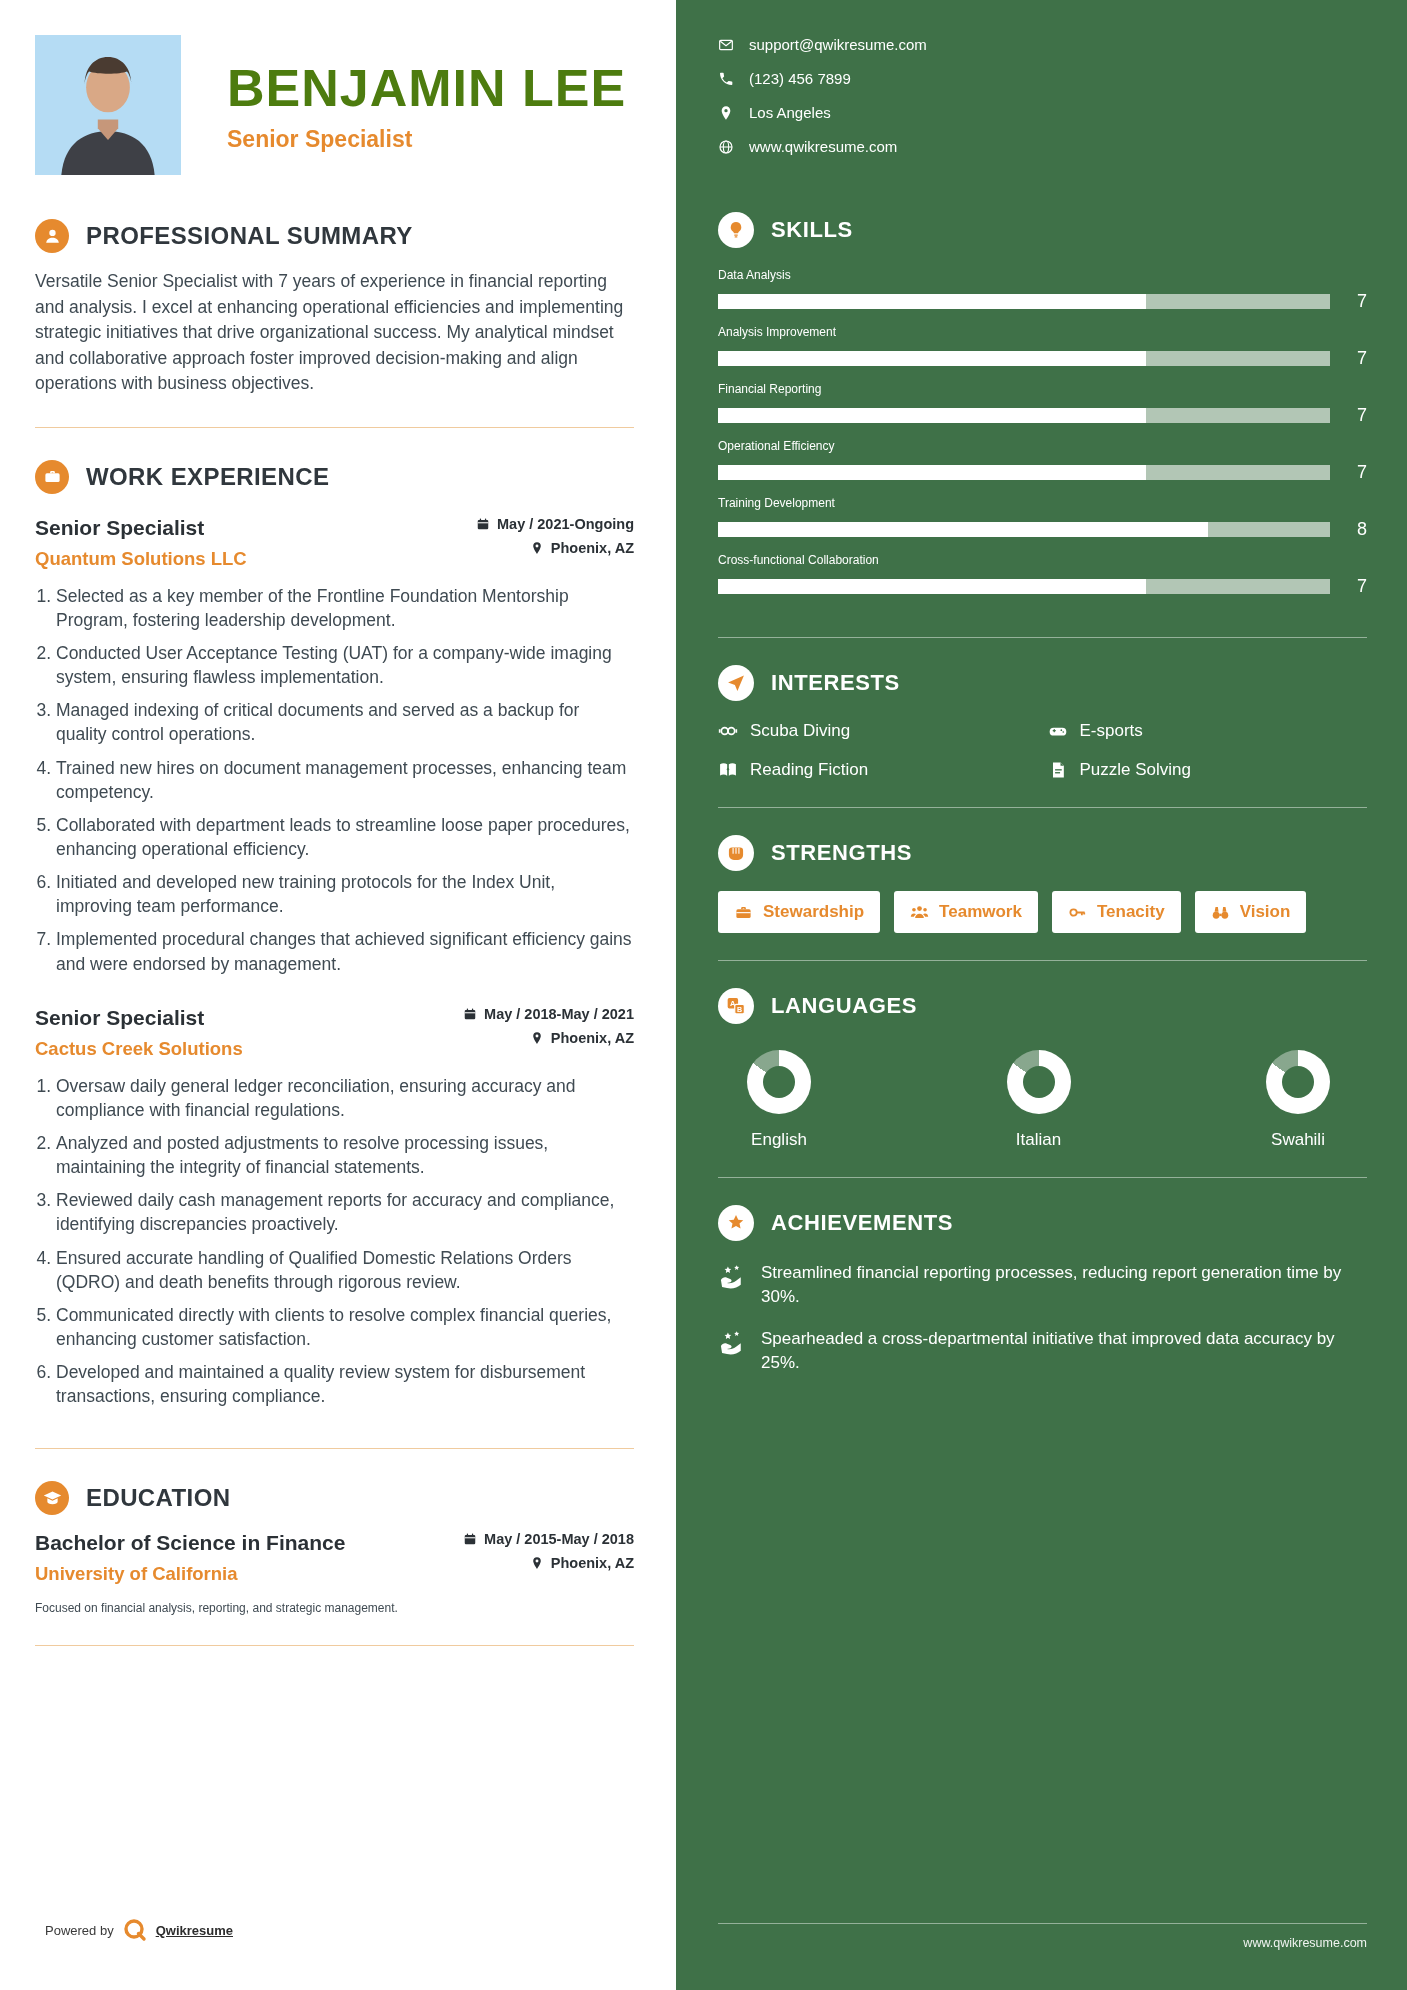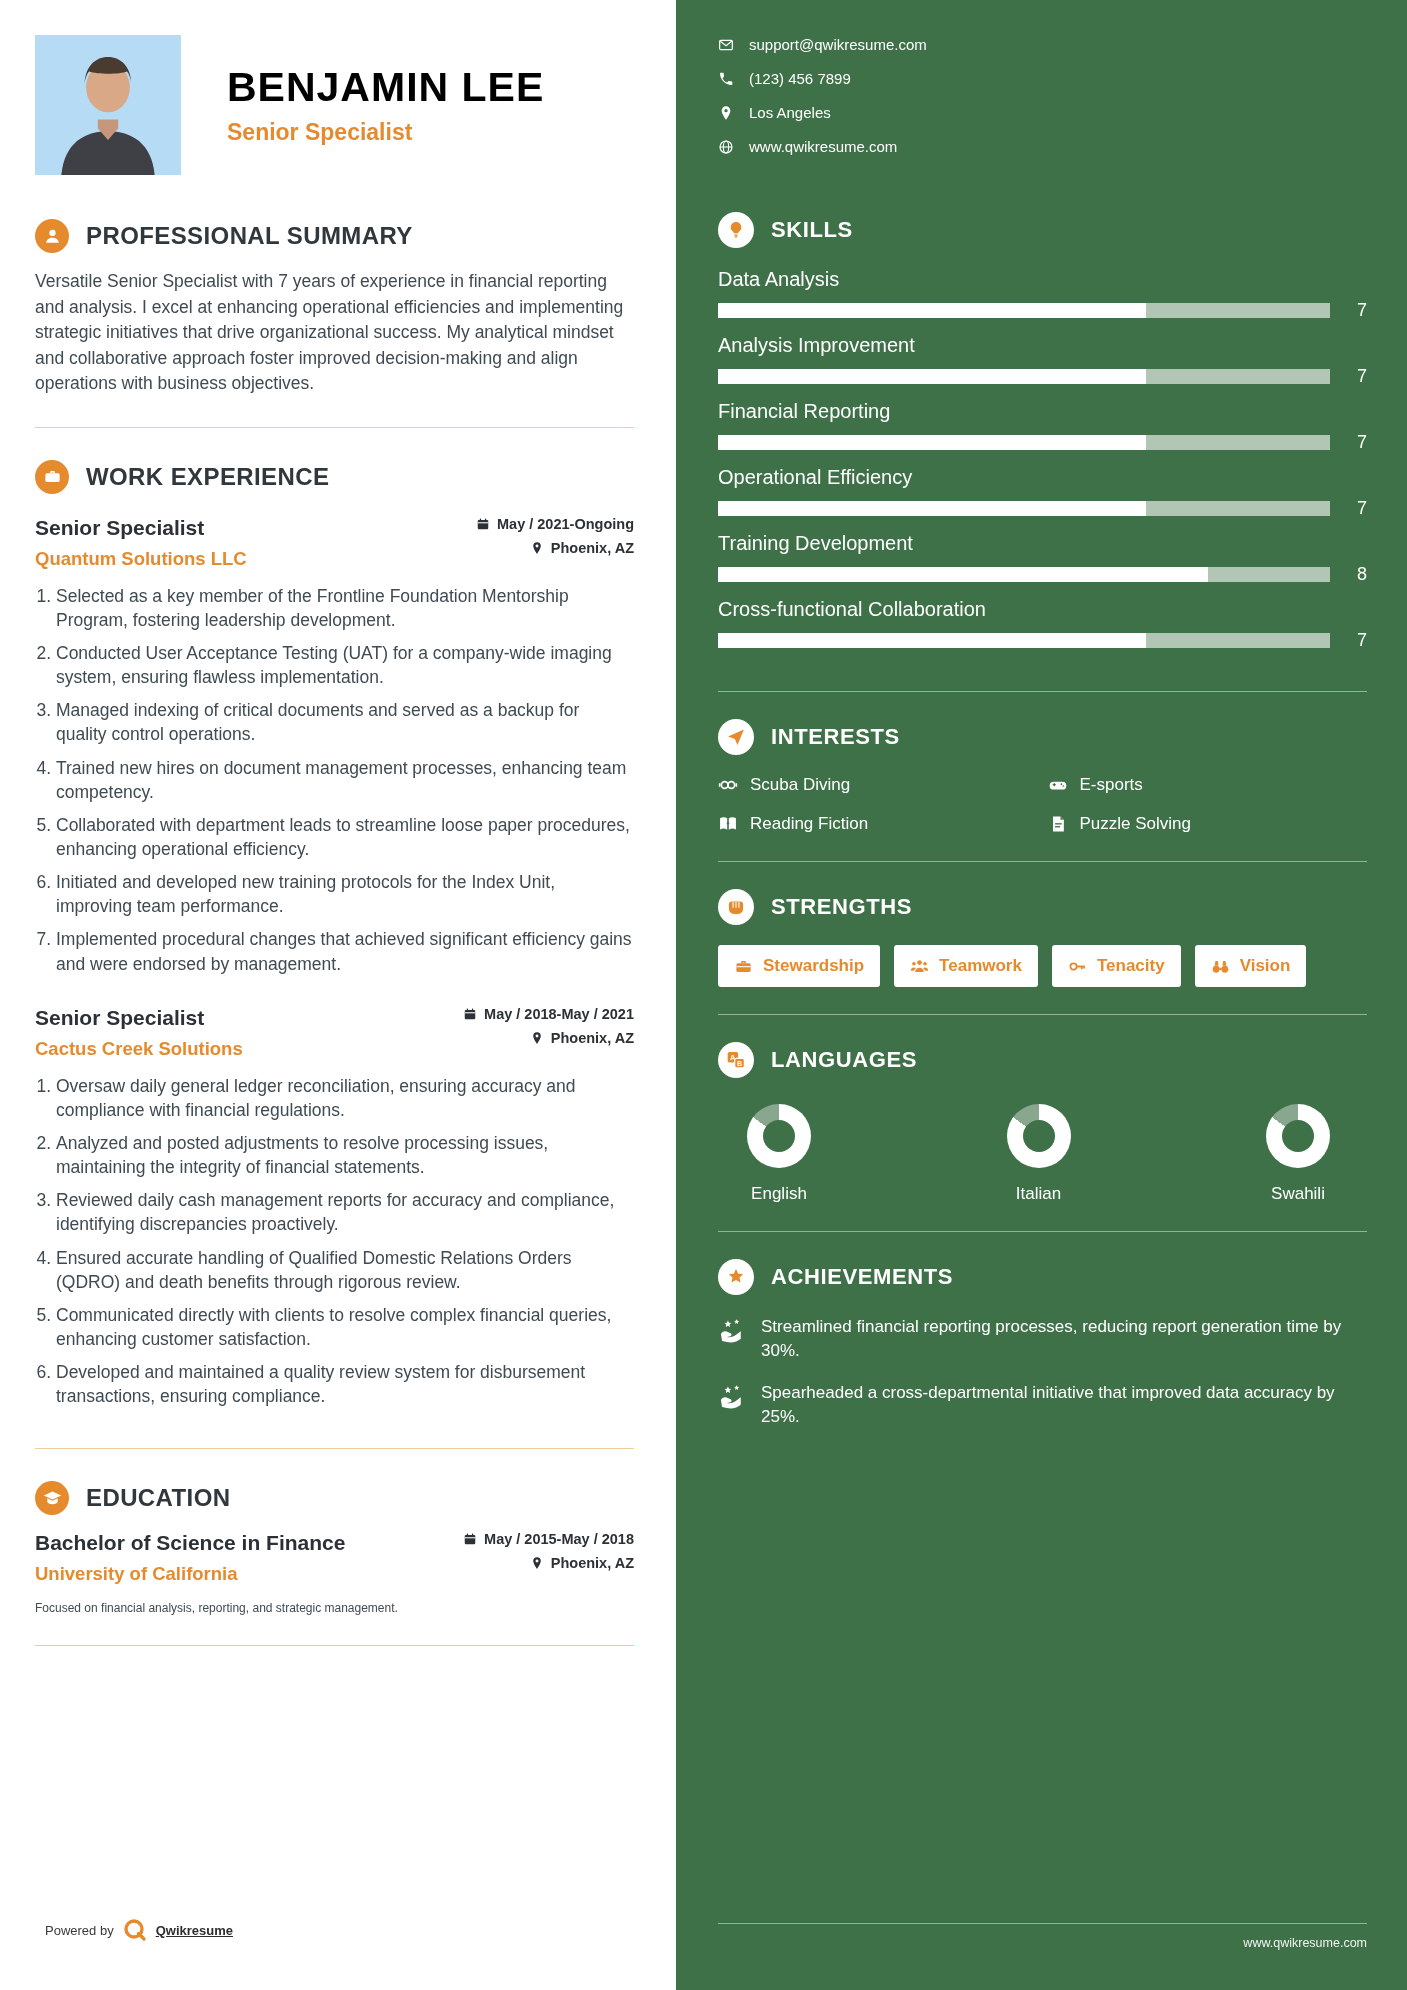--- a/index.html
+++ b/index.html
@@ -13,21 +13,21 @@
   *{margin:0;padding:0;box-sizing:border-box;}
   body{
     width:1407px;height:1990px;
     font-family:"Liberation Sans", sans-serif;
     display:flex;background:#ffffff;color:var(--body);
   }
   
   .left{width:676px;padding:35px 42px 48px 35px;display:flex;flex-direction:column;}
   .profile-row{display:flex;align-items:center;gap:46px;margin-bottom:18px;}
   .photo{width:146px;height:140px;background:#B5DCF4;flex:none;overflow:hidden;position:relative;}
-  .name{font-size:41px;font-weight:800;color:#000000;letter-spacing:1px;}
+  .name{font-size:52px;font-weight:800;color:#4d7c0f;letter-spacing:1px;}
   .job-title{font-size:23px;color:var(--orange);font-weight:600;margin-top:8px;}
   .sec-head{display:flex;align-items:center;gap:17px;margin:26px 0 16px;}
   .badge{width:34px;height:34px;border-radius:50%;background:var(--orange);display:flex;align-items:center;justify-content:center;flex:none;color:#fff;}
   .badge svg{width:19px;height:19px;}
   .sec-head h2{font-size:24px;font-weight:800;color:#30373D;letter-spacing:0.4px;}
   .summary-text{font-size:17.5px;line-height:1.46;color:var(--body);}
   hr.div-l{border:none;border-top:1px solid var(--div-left);margin:30px 0 6px;}
   .job{margin-top:20px;}
   .job-head{display:flex;justify-content:space-between;align-items:flex-start;}
   .job-name{font-size:21px;font-weight:700;color:#2B3136;}
@@ -45,21 +45,21 @@
   
   .right{flex:1;background:var(--green);color:#fff;padding:36px 40px 40px 42px;display:flex;flex-direction:column;}
   .contact{margin-bottom:40px;}
   .contact-row{display:flex;align-items:center;gap:15px;margin-bottom:17px;font-size:15px;text-align:center;}
   .contact-row svg{width:16px;height:16px;color:#fff;flex:none;}
   .sec-head-r{display:flex;align-items:center;gap:17px;margin-bottom:20px;}
   .badge-w{width:36px;height:36px;border-radius:50%;background:#fff;display:flex;align-items:center;justify-content:center;flex:none;color:var(--orange);}
   .badge-w svg{width:20px;height:20px;}
   .sec-head-r h2{font-size:22px;font-weight:800;letter-spacing:0.6px;color:#fff;}
   .skill{margin-bottom:13px;}
-  .skill-label{font-size:20px;margin-bottom:9px;}
+  .skill-label{font-size:12px;margin-bottom:9px;}
   .skill-bar-row{display:flex;align-items:center;gap:15px;}
   .skill-bar{flex:1;height:15px;background:rgba(255,255,255,0.6);}
   .skill-fill{height:100%;background:#fff;}
   .skill-num{width:22px;text-align:right;font-size:18px;}
   hr.div-r{border:none;border-top:1px solid var(--div-right);margin:27px 0;}
   .interests-grid{display:grid;grid-template-columns:1fr 1fr;row-gap:19px;column-gap:10px;}
   .interest{display:flex;align-items:flex-end;gap:12px;font-size:17px;}
   .interest svg{width:20px;height:20px;color:#fff;flex:none;}
   .chips{display:flex;flex-wrap:wrap;gap:14px;}
   .chip{background:#fff;color:var(--orange);display:flex;align-items:center;gap:10px;padding:11px 16px;border-radius:3px;font-size:17px;font-weight:600;}

